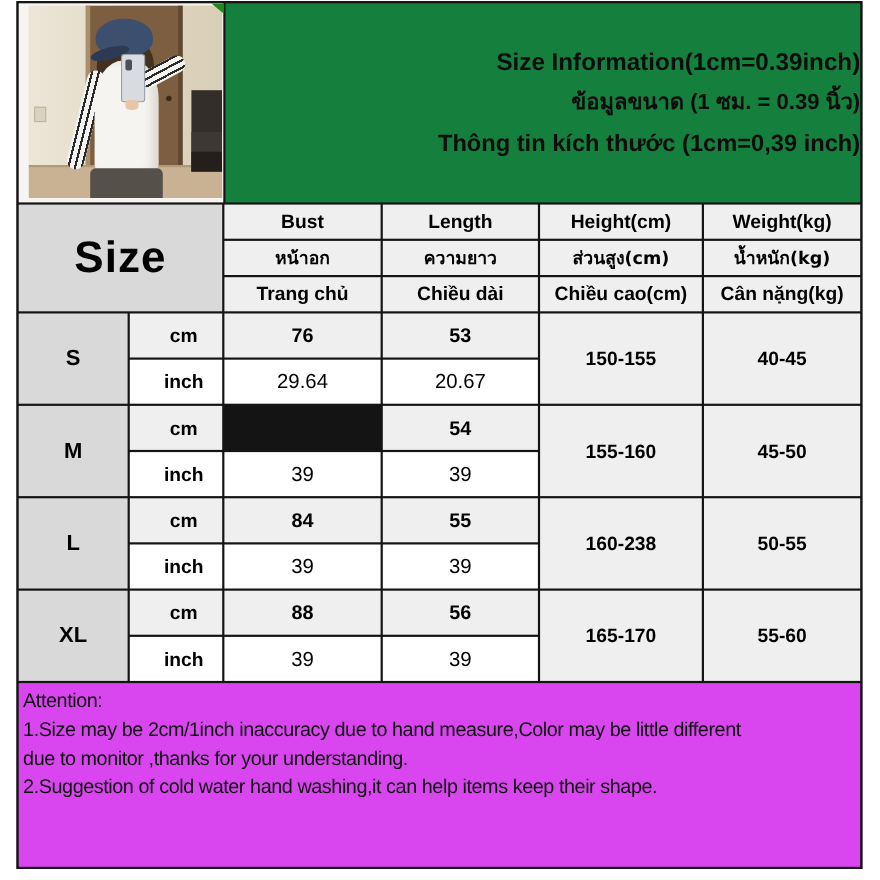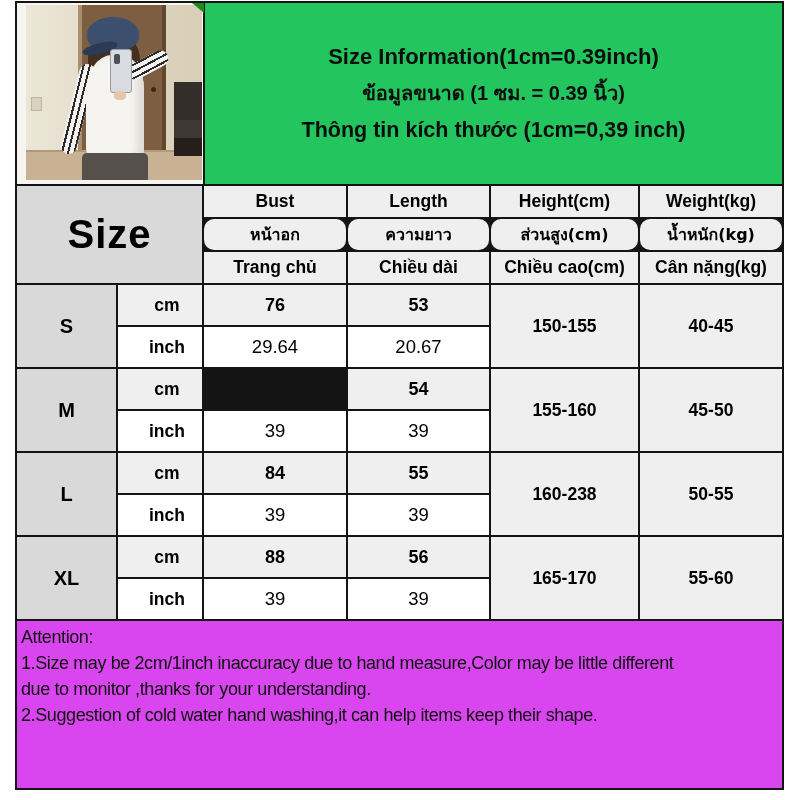--- a/index.html
+++ b/index.html
@@ -32,36 +32,36 @@
   .torso{position:absolute;left:60px;top:50px;width:58px;height:104px;background:#f5f4f0;
          border-radius:26px 24px 10px 12px/38px 34px 10px 10px;box-shadow:inset -6px 0 8px #ddd9d2;}
   .sleeve{position:absolute;background:repeating-linear-gradient(90deg,#f3f2ee 0 2px,#2a2a2c 2px 4px,#f3f2ee 4px 6px);}
   .sleeve-left{left:44px;top:58px;width:16px;height:92px;transform:rotate(14deg);border-radius:8px;}
   .sleeve-right{left:100px;top:52px;width:44px;height:16px;transform:rotate(-28deg);border-radius:8px;
          background:repeating-linear-gradient(0deg,#f3f2ee 0 2px,#2a2a2c 2px 4px,#f3f2ee 4px 6px);}
   .phone{position:absolute;left:84px;top:44px;width:20px;height:42px;background:#d8dbe0;border:1px solid #989ea6;border-radius:3px;}
   .phone-cam{position:absolute;left:3px;top:4px;width:6px;height:10px;background:#4a4f58;border-radius:2px;}
   .hand{position:absolute;left:88px;top:86px;width:12px;height:9px;background:#e7c5a6;border-radius:40%;}
   .skirt{position:absolute;left:56px;top:148px;width:66px;height:30px;background:#56504a;border-radius:5px 5px 0 0;}
-  .title-cell{flex:1;background:#22c55e;display:flex;flex-direction:column;
-              align-items:center;justify-content:center;text-align:center;position:relative;}
+  .title-cell{flex:1;background:#15803d;display:flex;flex-direction:column;
+              align-items:flex-end;justify-content:center;text-align:center;position:relative;}
   .title-cell .t1{font-weight:bold;font-size:22px;line-height:37px;color:#0d0d0d;}
   .title-cell .t2{font-weight:bold;font-size:20px;line-height:37px;color:#0d0d0d;}
   .title-cell .t3{font-weight:bold;font-size:21.5px;line-height:37px;color:#0d0d0d;}
   .green-marker{position:absolute;left:175px;top:0;width:12px;height:10px;z-index:5;}
   
   .tbl{display:grid;grid-template-columns:99px 84px 142px 141px 147px 142px;
        grid-template-rows:31px 31px 31px repeat(8,40px);gap:2px;background:#141414;flex:none;}
   .c{display:flex;align-items:center;justify-content:center;background:#fff;
      font-weight:bold;color:#000000;}
   .bg-g{background:#efefef;}
   .bg-d{background:#d9d9d9;}
   .size-big{font-size:40px;letter-spacing:1px;}
   .h-en{font-size:17.5px;}
-  .h-th{font-size:16px;font-family:"DejaVu Sans",sans-serif;font-weight:bold;border-radius:10px;}
+  .h-th{font-size:16px;font-family:"DejaVu Sans",sans-serif;font-weight:bold;}
   .h-vi{font-size:17.5px;}
   .sz{font-size:20px;}
   .unit{font-size:17.5px;padding-left:14px;}
   .num-cm{font-size:18px;font-weight:bold;}
   .num-in{font-size:18.5px;font-weight:normal;}
   .rng{font-size:17.5px;}
   
   .attention{flex:1;background:#d946ef;padding:3px 4px;box-sizing:border-box;
              font-size:18px;line-height:26px;letter-spacing:-0.4px;color:#101010;}
 </style>

